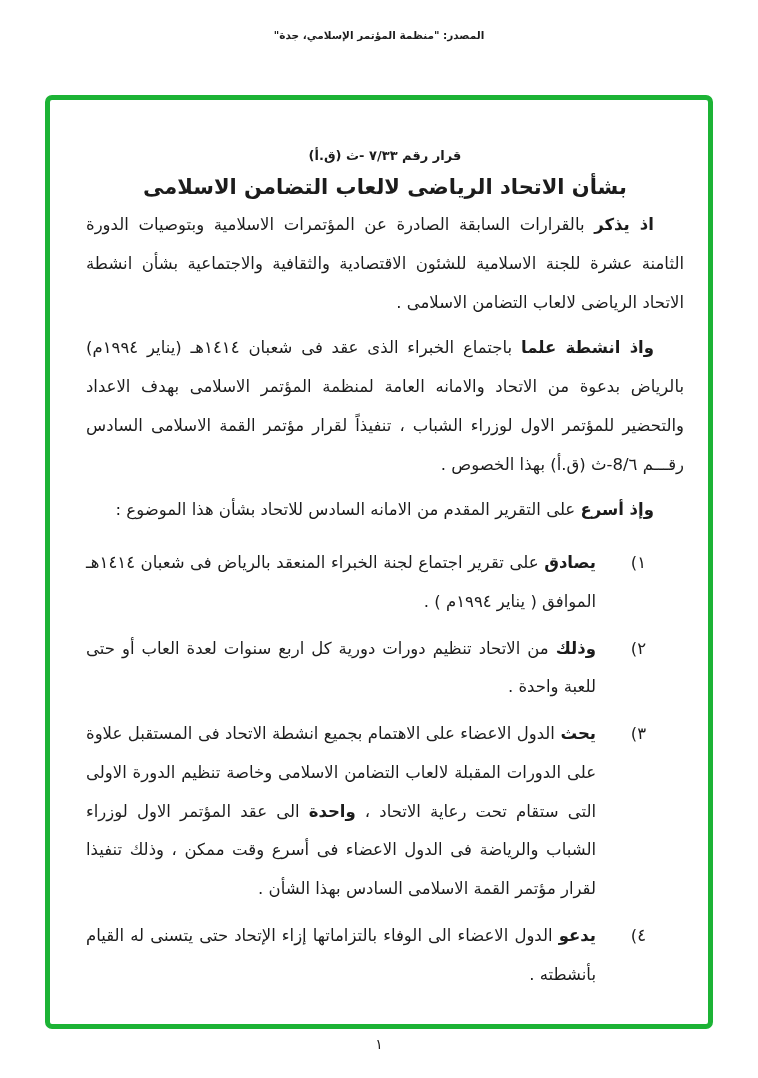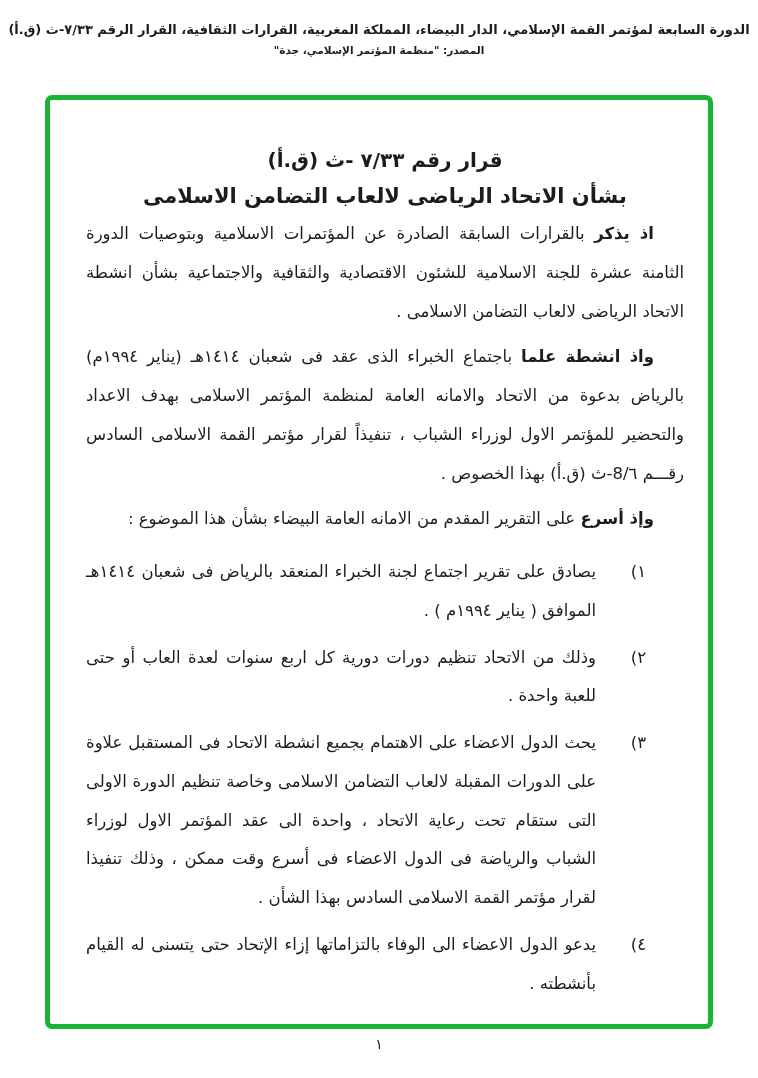--- a/index.html
+++ b/index.html
@@ -29,21 +29,21 @@
     background: #ffffff;
   }
   .content {
     direction: rtl;
     padding: 38px 24px 0 36px;
     font-size: 16.5px;
   }
   .title {
     text-align: center;
     font-weight: bold;
-    font-size: 20px;
+    font-size: 13px;
     margin-top: 10px;
   }
   .subtitle {
     text-align: center;
     font-weight: bold;
     font-size: 21px;
     margin-top: 12px;
   }
   .para {
     margin: 7px 0 0 0;
@@ -54,48 +54,47 @@
   .para.first { margin-top: 32px; }
   .para b { font-weight: bold; }
   .list { margin-top: 14px; padding-right: 38px; }
   .list-item {
     display: flex;
     line-height: 2.35;
     margin-top: 8px;
   }
   .num { flex: 0 0 50px; }
   .item-text { flex: 1; text-align: justify; }
-  .item-text b { font-weight: normal; }
+  .item-text b { font-weight: bold; }
   .page-number {
     position: absolute;
     top: 1036px; left: 0; right: 0;
     text-align: center;
     font-size: 14px;
   }
 </style>
 </head>
 <body style="color: rgb(28, 28, 28);">
 
 <div class="header">
-  <div class="header-line1">الدورة السابعة لمؤتمر القمة الإسلامي، الدار البيضاء، المملكة المغربية، القرارات الثقافية، القرار الرقم ٧/٣٣-ث (ق.أ)</div>
   <div class="header-line2">المصدر: "منظمة المؤتمر الإسلامي، جدة"</div>
 </div>
 
 <div class="frame" style="border-color: rgb(28, 179, 53);">
   <div class="content">
 
     <div class="title">قرار رقم ٧/٣٣ -ث (ق.أ)</div>
     <div class="subtitle">بشأن الاتحاد الرياضى لالعاب التضامن الاسلامى</div>
 
 
     <p class="para"><b>اذ يذكر</b><span> بالقرارات السابقة الصادرة عن المؤتمرات الاسلامية وبتوصيات الدورة الثامنة عشرة للجنة الاسلامية للشئون الاقتصادية والثقافية والاجتماعية بشأن انشطة الاتحاد الرياضى لالعاب التضامن الاسلامى .</span></p>
 
     <p class="para"><b>واذ انشطة علما</b><span> باجتماع الخبراء الذى عقد فى شعبان ١٤١٤هـ (يناير ١٩٩٤م) بالرياض بدعوة من الاتحاد والامانه العامة لمنظمة المؤتمر الاسلامى بهدف الاعداد والتحضير للمؤتمر الاول لوزراء الشباب ، تنفيذاً لقرار مؤتمر القمة الاسلامى السادس رقـــم 8/٦-ث (ق.أ) بهذا الخصوص .</span></p>
 
-    <p class="para"><b>وإذ أسرع</b><span> على التقرير المقدم من الامانه العامة البيضاء بشأن هذا الموضوع :</span></p>
+    <p class="para"><b>وإذ أسرع</b><span> على التقرير المقدم من الامانه السادس للاتحاد بشأن هذا الموضوع :</span></p>
 
     <div class="list">
 
       <div class="list-item">
         <span class="num">١)</span>
         <span class="item-text"><b>يصادق</b><span> على تقرير اجتماع لجنة الخبراء المنعقد بالرياض فى شعبان ١٤١٤هـ الموافق ( يناير ١٩٩٤م ) .</span></span>
       </div>
 
       <div class="list-item">
         <span class="num">٢)</span>

